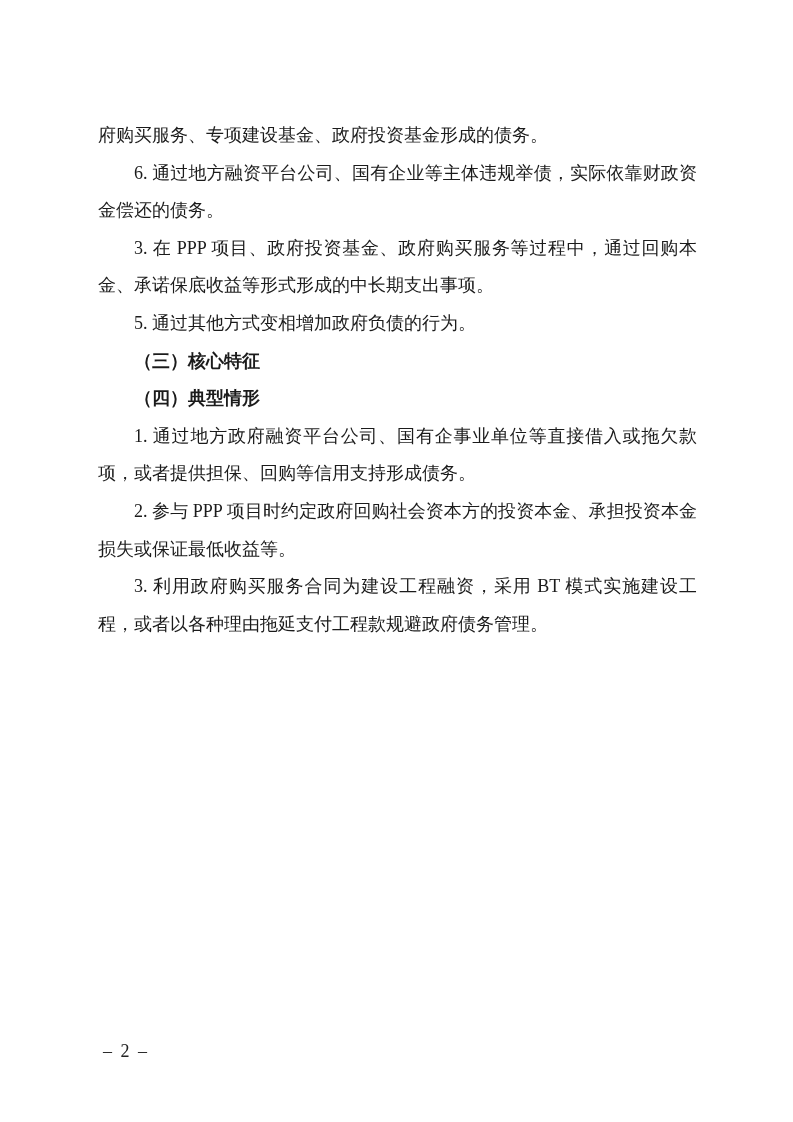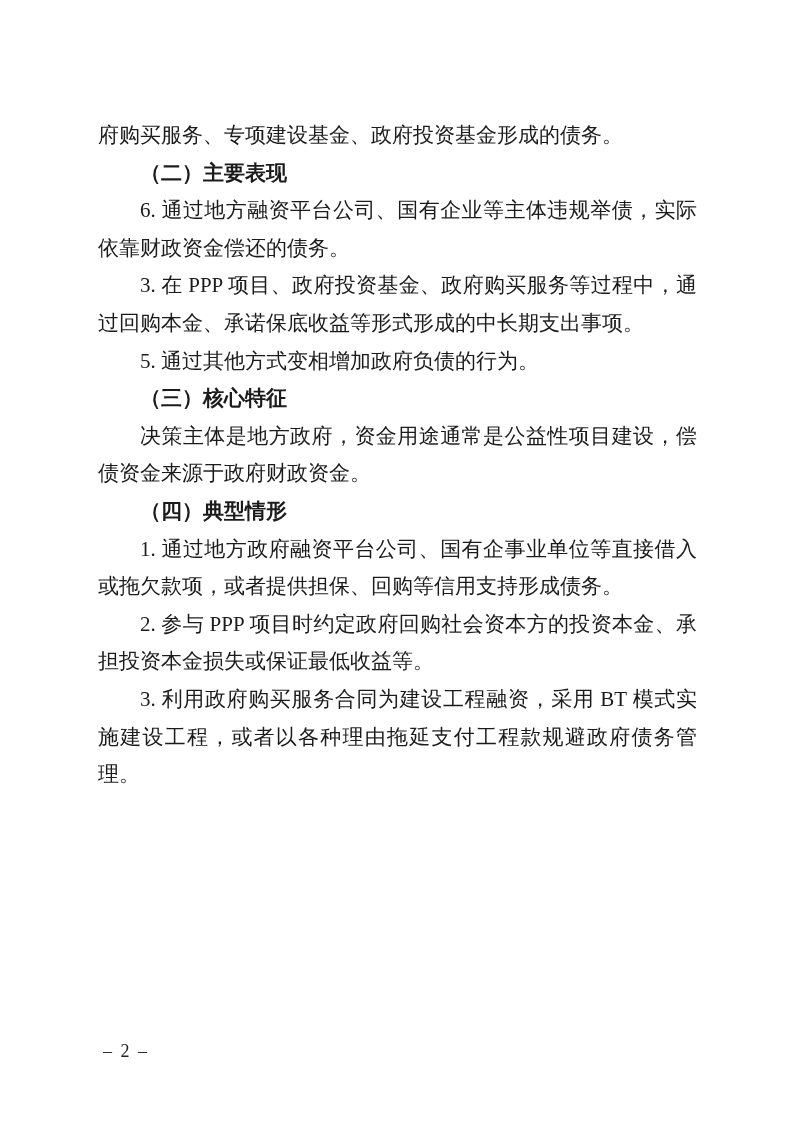--- a/index.html
+++ b/index.html
@@ -16,21 +16,21 @@
     margin: 0 auto;
     overflow: hidden;
     font-family: "Liberation Serif", "DejaVu Serif", serif;
     color: #1b1b1b;
   }
   .doc-body {
     position: absolute;
     left: 98px;
     top: 117px;
     width: 599px;
-    font-size: 21px;
+    font-size: 18px;
     line-height: 37.6px;
     text-align: justify;
     text-justify: inter-ideograph;
   }
   .doc-body p {
     margin: 0;
     padding: 0;
     text-indent: 2em;
   }
   .doc-body p.no-indent {
@@ -49,25 +49,23 @@
     color: #222222;
     font-family: "Liberation Serif", "DejaVu Serif", serif;
   }
 </style>
 </head>
 <body>
 
 <div class="page">
   <div class="doc-body" id="doc-body">
       <p class="no-indent">府购买服务、专项建设基金、政府投资基金形成的债务。</p>
-      <p class="heading">（二）主要表现</p>
       <p>6. 通过地方融资平台公司、国有企业等主体违规举债，实际依靠财政资金偿还的债务。</p>
       <p>3. 在 PPP 项目、政府投资基金、政府购买服务等过程中，通过回购本金、承诺保底收益等形式形成的中长期支出事项。</p>
       <p>5. 通过其他方式变相增加政府负债的行为。</p>
       <p class="heading">（三）核心特征</p>
-      <p>决策主体是地方政府，资金用途通常是公益性项目建设，偿债资金来源于政府财政资金。</p>
       <p class="heading">（四）典型情形</p>
       <p>1. 通过地方政府融资平台公司、国有企事业单位等直接借入或拖欠款项，或者提供担保、回购等信用支持形成债务。</p>
       <p>2. 参与 PPP 项目时约定政府回购社会资本方的投资本金、承担投资本金损失或保证最低收益等。</p>
       <p>3. 利用政府购买服务合同为建设工程融资，采用 BT 模式实施建设工程，或者以各种理由拖延支付工程款规避政府债务管理。</p>
     </div>
   <div class="page-number">– 2 –</div>
 </div>
 
 </body></html>

